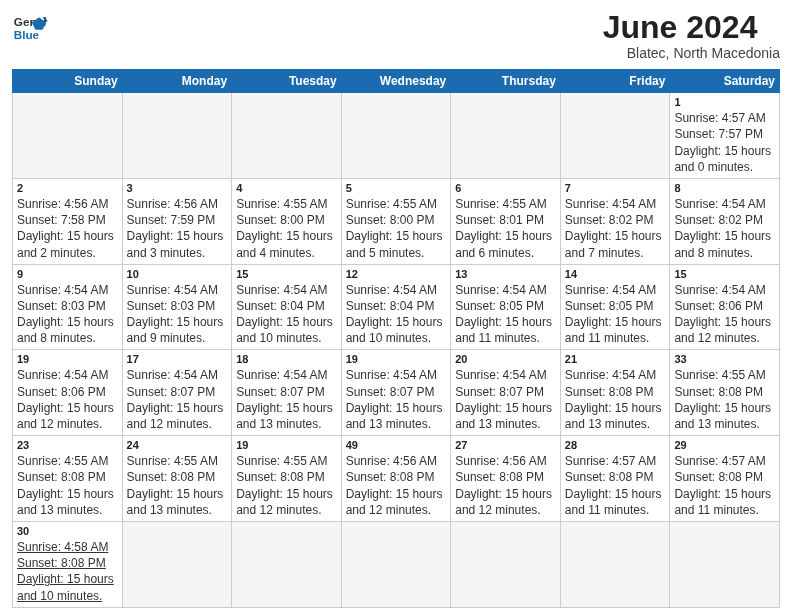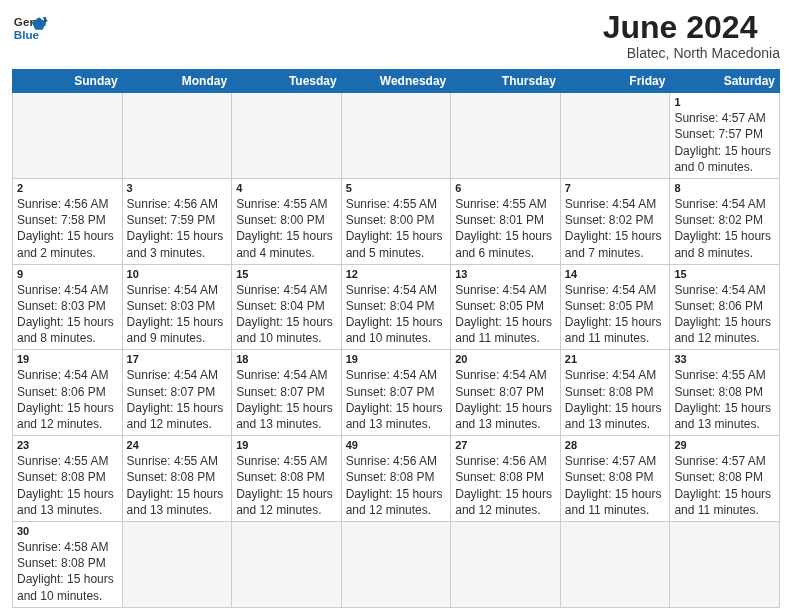--- a/index.html
+++ b/index.html
@@ -332,21 +332,21 @@
             <span class="day-number">29</span>
             <div class="day-info" style="white-space: pre-line;">Sunrise: 4:57 AM
 Sunset: 8:08 PM
 Daylight: 15 hours
 and 11 minutes.</div>
           </td>
         </tr>
         <tr>
           <td class="last-row">
             <span class="day-number">30</span>
-            <div class="day-info" style="white-space: pre-line;">Sunrise: 4:58 AM
+            <div class="day-info" style="white-space: pre-line; text-decoration: underline;">Sunrise: 4:58 AM
 Sunset: 8:08 PM
 Daylight: 15 hours
 and 10 minutes.</div>
           </td>
           <td class="empty last-row"></td>
           <td class="empty last-row"></td>
           <td class="empty last-row"></td>
           <td class="empty last-row"></td>
           <td class="empty last-row"></td>
           <td class="empty last-row"></td>

